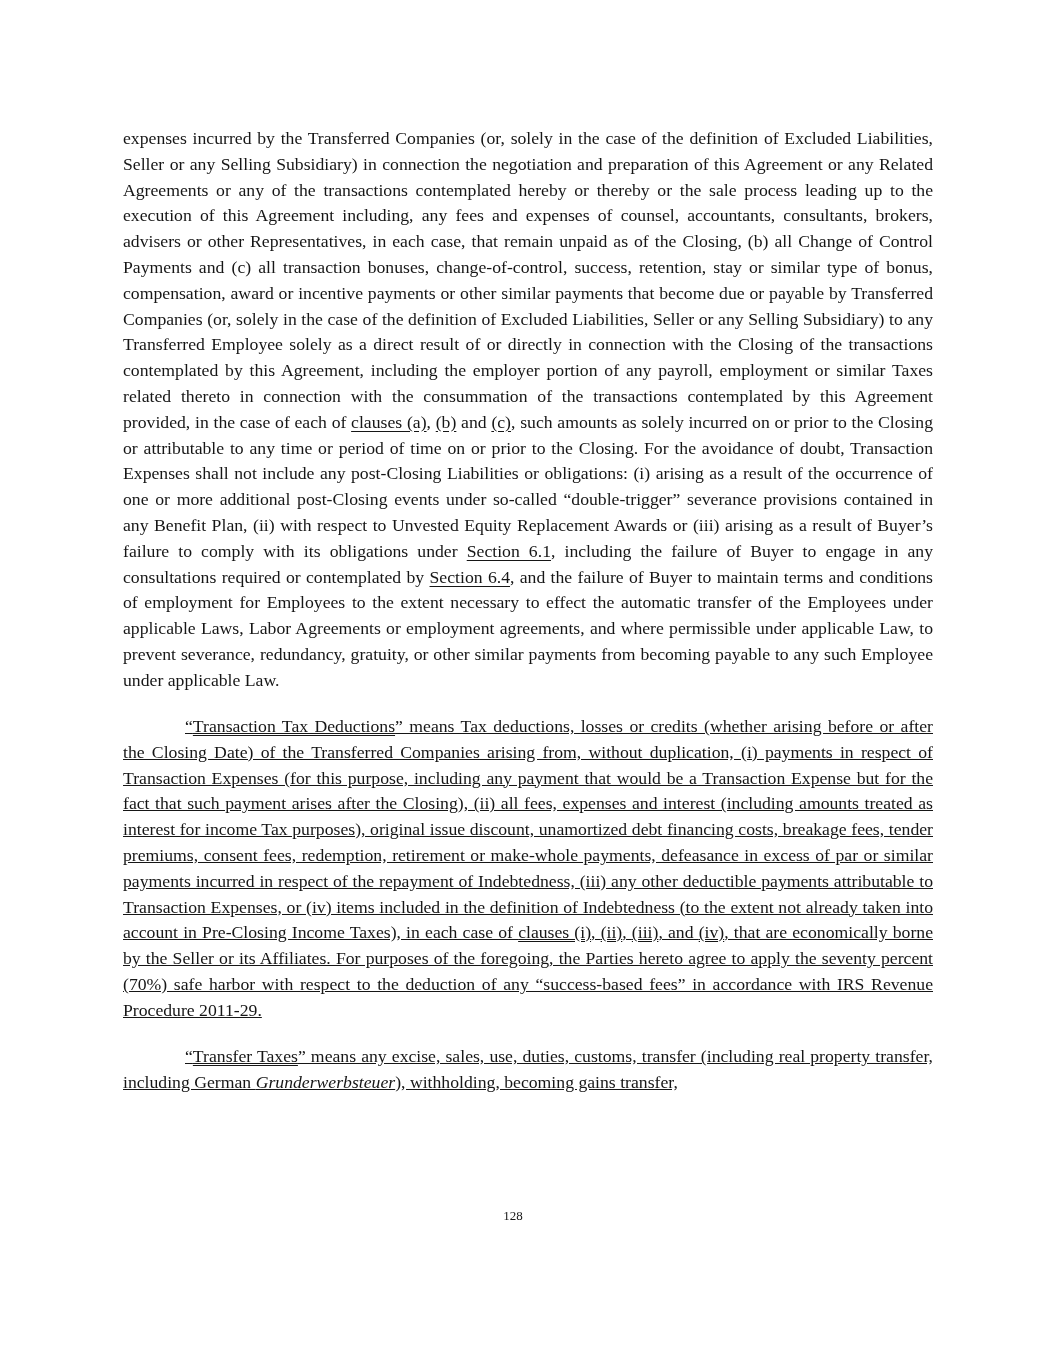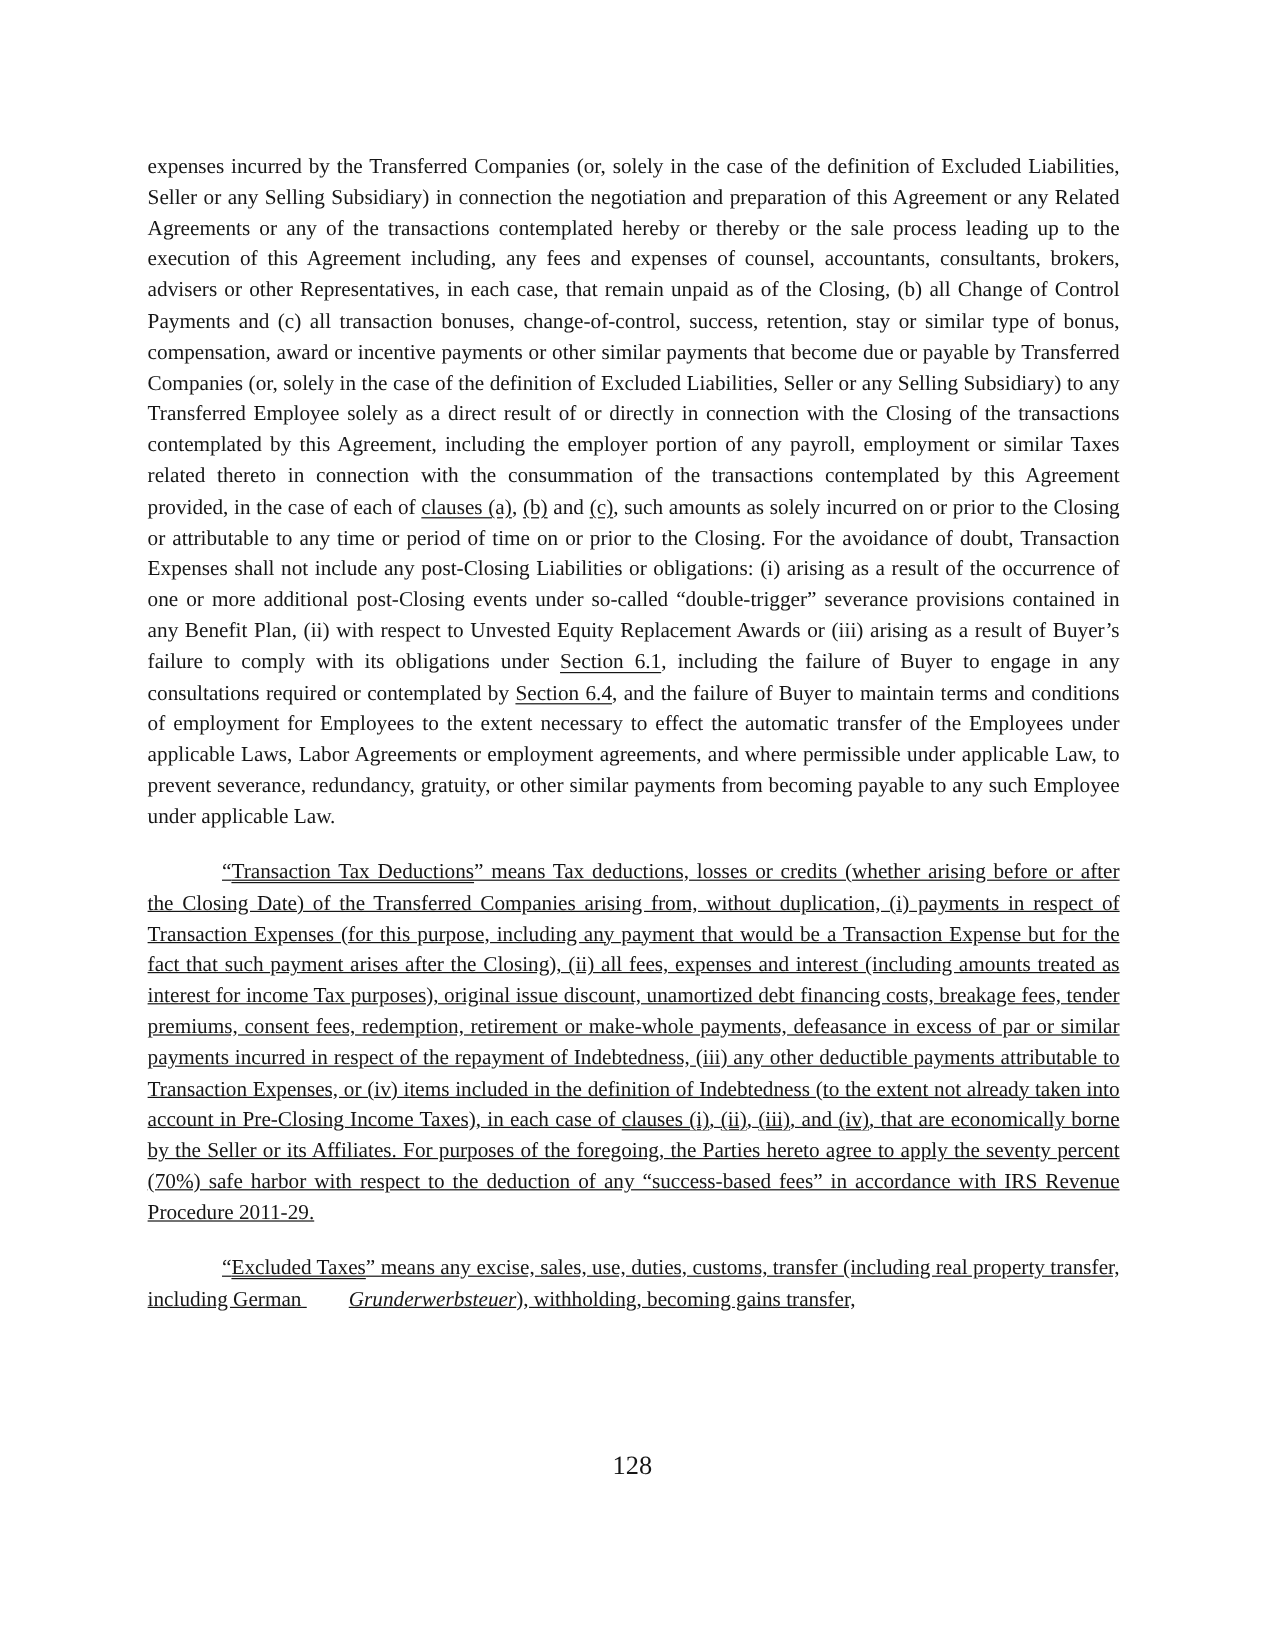--- a/index.html
+++ b/index.html
@@ -35,34 +35,33 @@
   }
   .content p.indent {
     text-indent: 62px;
   }
   .u {
     text-decoration: underline;
     text-underline-offset: 3px;
   }
   .i {
     font-style: italic;
-    margin-left: 35px;
   }
   .page-footer {
     position: absolute;
-    left: 16px;
+    left: 2px;
     top: 1208px;
     width: 100%;
     text-align: center;
-    font-size: 22px;
+    font-size: 13px;
   }
 </style>
 </head>
 <body>
 
 <div class="page">
   <div class="content">
       <p><span>expenses incurred by the Transferred Companies (or, solely in the case of the definition of Excluded Liabilities, Seller or any Selling Subsidiary) in connection the negotiation and preparation of this Agreement or any Related Agreements or any of the transactions contemplated hereby or thereby or the sale process leading up to the execution of this Agreement including, any fees and expenses of counsel, accountants, consultants, brokers, advisers or other Representatives, in each case, that remain unpaid as of the Closing, (b) all Change of Control Payments and (c) all transaction bonuses, change-of-control, success, retention, stay or similar type of bonus, compensation, award or incentive payments or other similar payments that become due or payable by Transferred Companies (or, solely in the case of the definition of Excluded Liabilities, Seller or any Selling Subsidiary) to any Transferred Employee solely as a direct result of or directly in connection with the Closing of the transactions contemplated by this Agreement, including the employer portion of any payroll, employment or similar Taxes related thereto in connection with the consummation of the transactions contemplated by this Agreement provided, in the case of each of </span><span class="u">clauses (a)</span><span>, </span><span class="u">(b)</span><span> and </span><span class="u">(c)</span><span>, such amounts as solely incurred on or prior to the Closing or attributable to any time or period of time on or prior to the Closing. For the avoidance of doubt, Transaction Expenses shall not include any post-Closing Liabilities or obligations: (i) arising as a result of the occurrence of one or more additional post-Closing events under so-called “double-trigger” severance provisions contained in any Benefit Plan, (ii) with respect to Unvested Equity Replacement Awards or (iii) arising as a result of Buyer’s failure to comply with its obligations under </span><span class="u">Section 6.1</span><span>, including the failure of Buyer to engage in any consultations required or contemplated by </span><span class="u">Section 6.4</span><span>, and the failure of Buyer to maintain terms and conditions of employment for Employees to the extent necessary to effect the automatic transfer of the Employees under applicable Laws, Labor Agreements or employment agreements, and where permissible under applicable Law, to prevent severance, redundancy, gratuity, or other similar payments from becoming payable to any such Employee under applicable Law.</span></p>
       <p class="indent"><span>“</span><span class="u">Transaction Tax Deductions</span><span>” means Tax deductions, losses or credits (whether arising before or after the Closing Date) of the Transferred Companies arising from, without duplication, (i) payments in respect of Transaction Expenses (for this purpose, including any payment that would be a Transaction Expense but for the fact that such payment arises after the Closing), (ii) all fees, expenses and interest (including amounts treated as interest for income Tax purposes), original issue discount, unamortized debt financing costs, breakage fees, tender premiums, consent fees, redemption, retirement or make-whole payments, defeasance in excess of par or similar payments incurred in respect of the repayment of Indebtedness, (iii) any other deductible payments attributable to Transaction Expenses, or (iv) items included in the definition of Indebtedness (to the extent not already taken into account in Pre-Closing Income Taxes), in each case of </span><span class="u">clauses (i)</span><span>, </span><span class="u">(ii)</span><span>, </span><span class="u">(iii)</span><span>, and </span><span class="u">(iv)</span><span>, that are economically borne by the Seller or its Affiliates. For purposes of the foregoing, the Parties hereto agree to apply the seventy percent (70%) safe harbor with respect to the deduction of any “success-based fees” in accordance with IRS Revenue Procedure 2011-29.</span></p>
-      <p class="indent"><span>“</span><span class="u">Excluded Taxes</span><span>” means any excise, sales, use, duties, customs, transfer (including real property transfer, including German </span><span class="i">Grunderwerbsteuer</span><span>), withholding, becoming gains transfer,</span></p>
+      <p class="indent"><span>“</span><span class="u">Transfer Taxes</span><span>” means any excise, sales, use, duties, customs, transfer (including real property transfer, including German </span><span class="i">Grunderwerbsteuer</span><span>), withholding, becoming gains transfer,</span></p>
     </div>
   <div class="page-footer">128</div>
 </div>
 
 </body></html>

